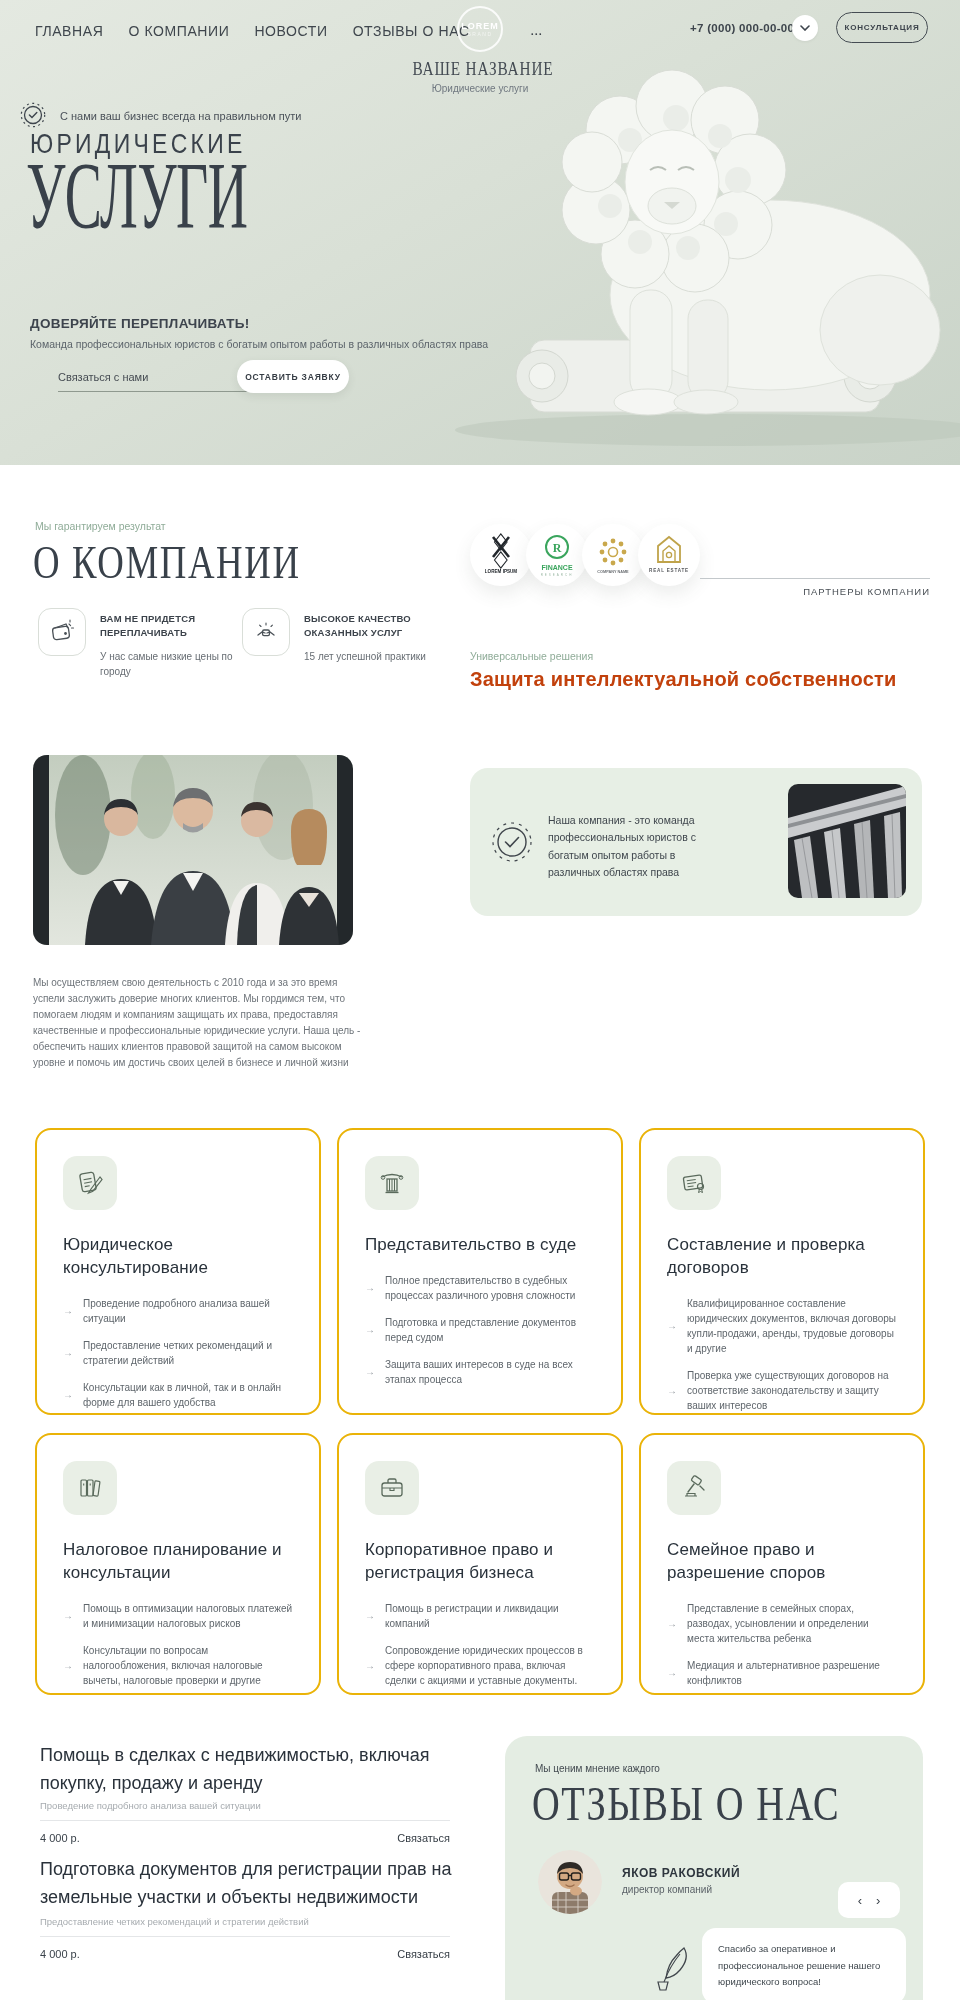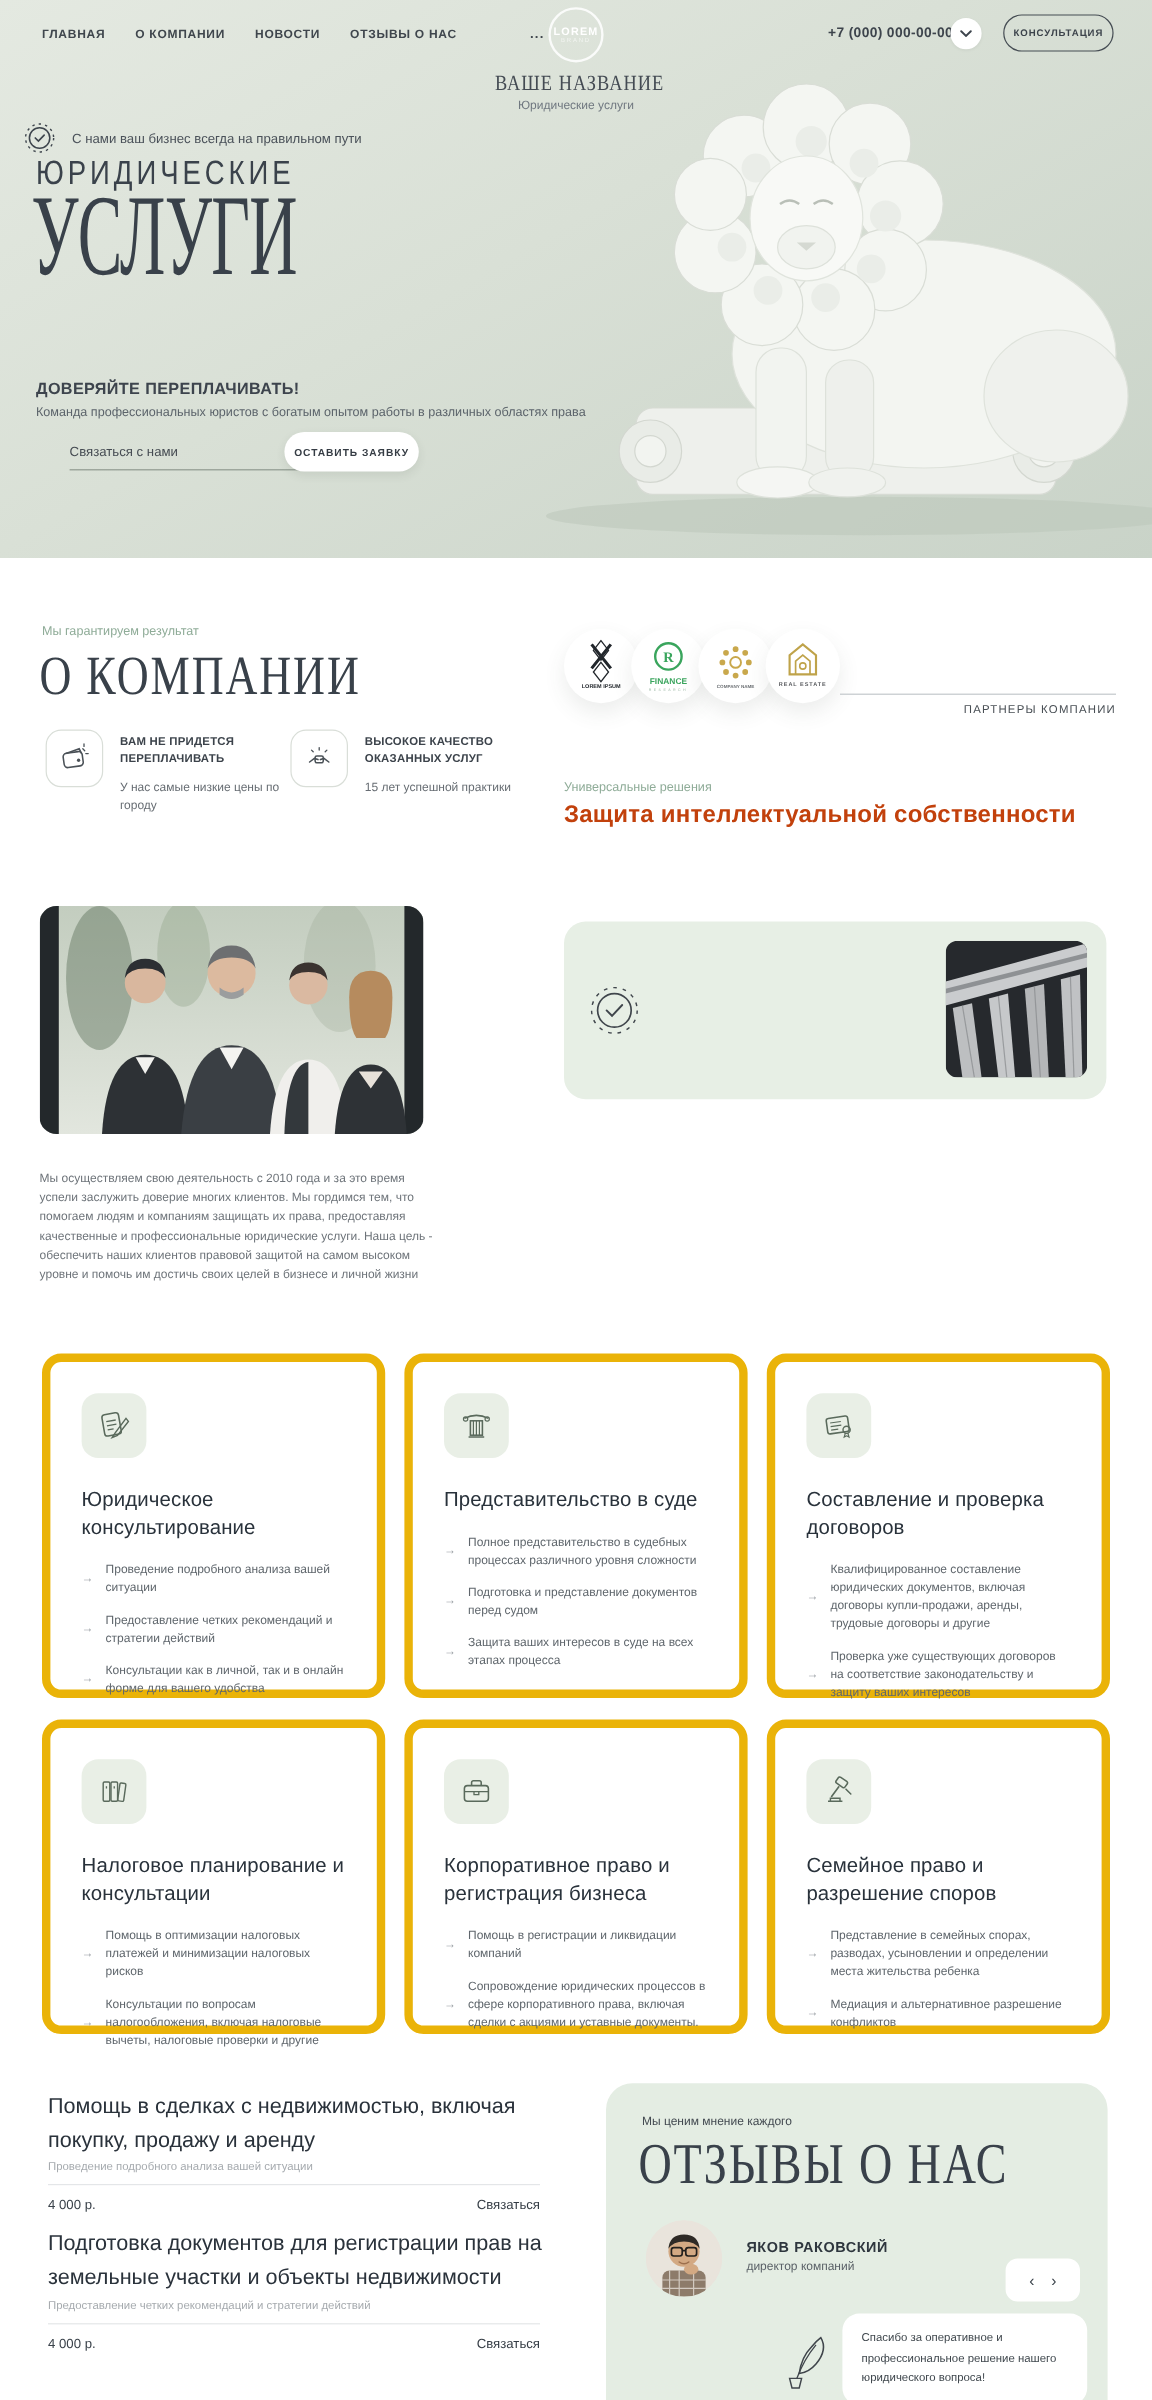--- a/index.html
+++ b/index.html
@@ -12,21 +12,21 @@
 
   
   .hero-bg {
     left:0; top:0; width:960px; height:465px;
     background:linear-gradient(150deg,#e4e9e1 0%,#d9e0d6 45%,#c9d3c8 100%);
   }
   .statue { left:420px; top:10px; width:540px; height:450px; }
 
   .topnav { left:35px; top:23px; display:flex; gap:25px; align-items:center; }
   .topnav .nav-item {
-    font-size:10px; font-weight:700; letter-spacing:.6px; color:#3f464d; cursor:pointer; white-space:nowrap;
+    font-size:14px; font-weight:400; letter-spacing:.6px; color:#3f464d; cursor:pointer; white-space:nowrap;
   }
   .nav-more { font-size:11px; font-weight:700; color:#3f464d; margin-left:36px; cursor:pointer; letter-spacing:1px; }
 
   .logo-wrap { left:400px; top:6px; width:160px; text-align:center; }
   .logo-circle {
     width:46px; height:46px; border:2px solid rgba(255,255,255,.85); border-radius:50%;
     margin:0 auto; display:flex; flex-direction:column; align-items:center; justify-content:center;
   }
   .logo-main { font-size:9px; font-weight:700; color:#ffffff; letter-spacing:1px; }
   .logo-sub  { font-size:5px; color:rgba(255,255,255,.65); letter-spacing:1.5px; }
@@ -108,21 +108,21 @@
   .green-card { left:470px; top:768px; width:452px; height:148px; background:#e7efe5; border-radius:18px; }
   .gc-icon { left:490px; top:820px; width:44px; height:44px; }
   .gc-text { left:548px; top:812px; width:180px; font-size:10.5px; color:#3f464d; line-height:1.65; }
   .gc-img  { left:788px; top:784px; width:118px; height:114px; border-radius:10px; overflow:hidden; }
 
   
   .svc-grid {
     left:35px; top:1128px; width:890px; display:grid;
     grid-template-columns:repeat(3,1fr); grid-template-rows:287px 262px; gap:18px 16px;
   }
-  .svc-card { background:#ffffff; border:7px solid #eab308; border-radius:16px; padding:26px 26px 20px 26px; }
+  .svc-card { background:#ffffff; border:2px solid #eab308; border-radius:16px; padding:26px 26px 20px 26px; }
   .svc-tile {
     width:54px; height:54px; background:#e9efe6; border-radius:14px;
     display:flex; align-items:center; justify-content:center;
   }
   .svc-title { margin-top:24px; font-size:17px; font-weight:400; color:#29323b; line-height:1.35; letter-spacing:.1px; }
   .svc-list { margin-top:16px; list-style:none; }
   .svc-li { display:flex; align-items:center; gap:10px; margin-bottom:12px; }
   .svc-arrow { font-size:10px; color:#969ca1; flex:0 0 auto; }
   .svc-text { font-size:10px; color:#5f666c; line-height:1.5; }
 
@@ -357,20 +357,21 @@
 
   <div class="abs ip-label">Универсальные решения</div>
   <div class="abs ip-title">Защита интеллектуальной собственности</div>
 
   <div class="abs green-card"></div>
   <svg class="abs gc-icon" viewBox="0 0 44 44">
     <circle cx="22" cy="22" r="14" fill="none" stroke="#40464c" stroke-width="1.4"></circle>
     <circle cx="22" cy="22" r="19" fill="none" stroke="#40464c" stroke-width="1.2" stroke-dasharray="3 5"></circle>
     <path d="M15.5 22 l4.5 4.5 l8.5 -9" fill="none" stroke="#40464c" stroke-width="1.6" stroke-linecap="round"></path>
   </svg>
+  <div class="abs gc-text">Наша компания - это команда профессиональных юристов с богатым опытом работы в различных областях права</div>
   <div class="abs gc-img">
     <svg width="118" height="114" viewBox="0 0 118 114">
       <rect width="118" height="114" fill="#26292d"></rect>
       <polygon points="0,34 118,2 118,22 0,54" fill="#caccce"></polygon>
       <polygon points="0,40 118,10 118,14 0,44" fill="#8e9194"></polygon>
       <g>
         <polygon points="6,56 22,52 30,114 14,114" fill="#bdbfc1"></polygon>
         <polygon points="36,48 52,44 58,114 44,114" fill="#c6c8ca"></polygon>
         <polygon points="66,40 82,36 86,114 72,114" fill="#b4b6b8"></polygon>
         <polygon points="96,32 112,28 114,114 100,114" fill="#c0c2c4"></polygon>

